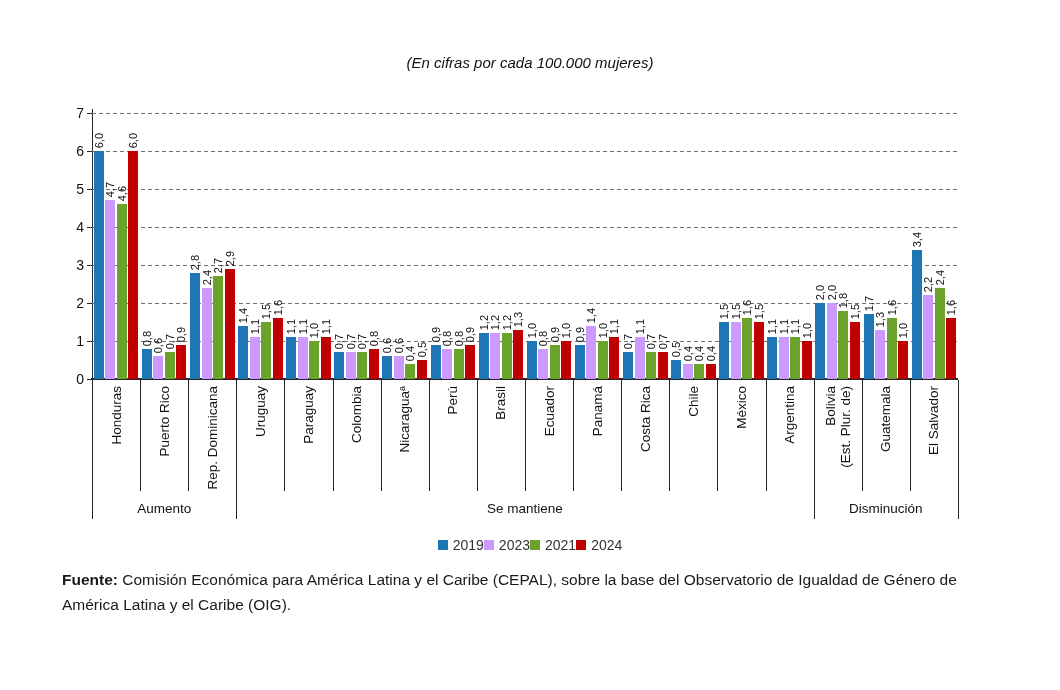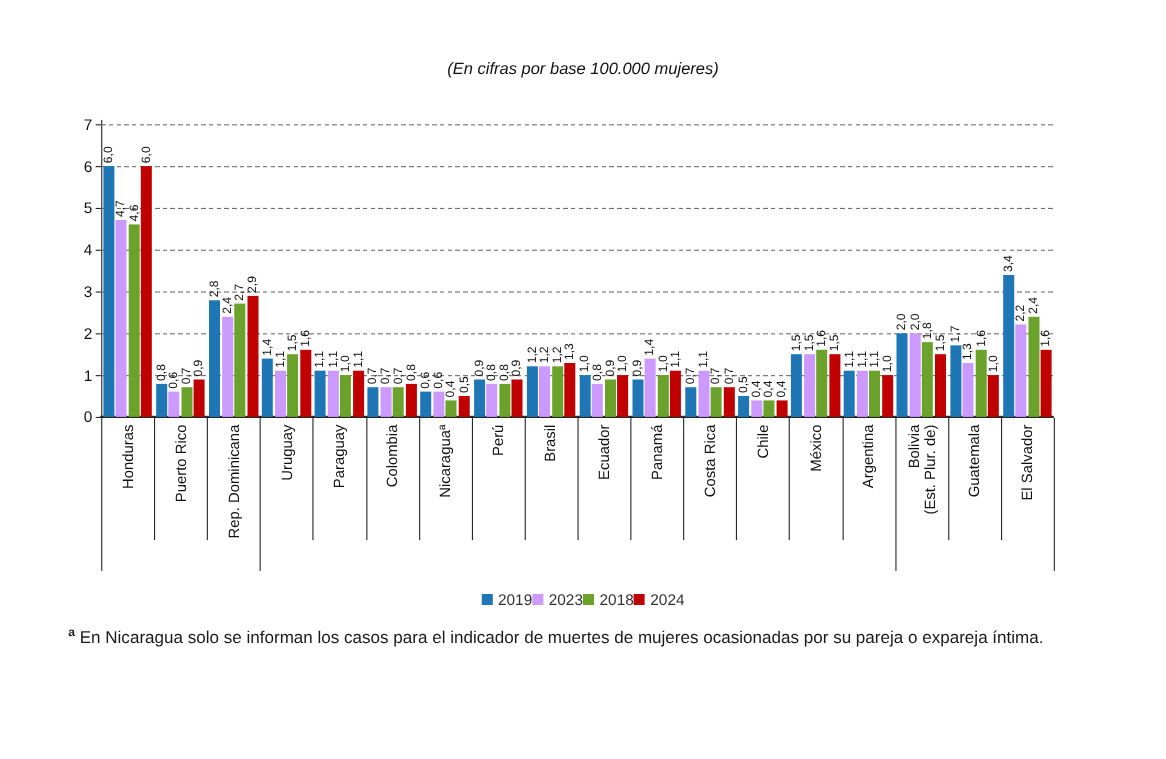--- a/index.html
+++ b/index.html
@@ -25,21 +25,21 @@
   .legend-item{display:flex;align-items:center;gap:5px;font-size:14px;color:#333;}
   .legend-swatch{width:10px;height:10px;display:inline-block;}
   .footer{position:absolute;left:62px;top:567px;width:952px;font-size:15.5px;line-height:1.63;color:#1a1a1a;}
   .footer p{margin:0;}
   .footer sup{font-weight:bold;font-size:11px;}
 </style>
 </head>
 <body>
 
 <div class="page">
-  <div class="subtitle">(En cifras por base 100.000 mujeres)</div>
+  <div class="subtitle">(En cifras por cada 100.000 mujeres)</div>
 
   <div class="plot" id="plot">
     <div class="yaxis-line"></div>
     <div class="xaxis-line"></div>
   <div class="ytick" style="top: 266px;"></div>
       <div class="gridline" style="top: 228px;"></div>
       <div class="ytick" style="top: 228px;"></div>
       <div class="gridline" style="top: 190px;"></div>
       <div class="ytick" style="top: 190px;"></div>
       <div class="gridline" style="top: 152px;"></div>
@@ -278,35 +278,40 @@
       <div class="sep" style="left: 481px; height: 111px;"></div>
       <div class="sep" style="left: 529px; height: 111px;"></div>
       <div class="sep" style="left: 577px; height: 111px;"></div>
       <div class="sep" style="left: 625px; height: 111px;"></div>
       <div class="sep" style="left: 674px; height: 111px;"></div>
       <div class="sep" style="left: 722px; height: 139px;"></div>
       <div class="sep" style="left: 770px; height: 111px;"></div>
       <div class="sep" style="left: 818px; height: 111px;"></div>
       <div class="sep" style="left: 866px; height: 139px;"></div>
     </div>
+  <div class="group-labels" id="grouplabels">
+      <div class="group-label" style="left: 0px; width: 144.333px;">Aumento</div>
+      <div class="group-label" style="left: 144.333px; width: 577.333px;">Se mantiene</div>
+      <div class="group-label" style="left: 721.667px; width: 144.333px;">Disminución</div>
+    </div>
   <div class="legend" id="legend">
       <div class="legend-item">
         <span class="legend-swatch" style="background: rgb(30, 118, 180);"></span>
         <span>2019</span>
       </div>
       <div class="legend-item">
         <span class="legend-swatch" style="background: rgb(204, 153, 255);"></span>
         <span>2023</span>
       </div>
       <div class="legend-item">
         <span class="legend-swatch" style="background: rgb(106, 162, 44);"></span>
-        <span>2018</span>
+        <span>2021</span>
       </div>
       <div class="legend-item">
         <span class="legend-swatch" style="background: rgb(192, 0, 0);"></span>
         <span>2024</span>
       </div>
     </div>
 
   <div class="footer">
-    <p><sup>a</sup> <span>En Nicaragua solo se informan los casos para el indicador de muertes de mujeres ocasionadas por su pareja o expareja íntima.</span></p>
+    <p><b>Fuente:</b> <span>Comisión Económica para América Latina y el Caribe (CEPAL), sobre la base del Observatorio de Igualdad de Género de América Latina y el Caribe (OIG).</span></p>
   </div>
 </div>
 
 </body></html>

